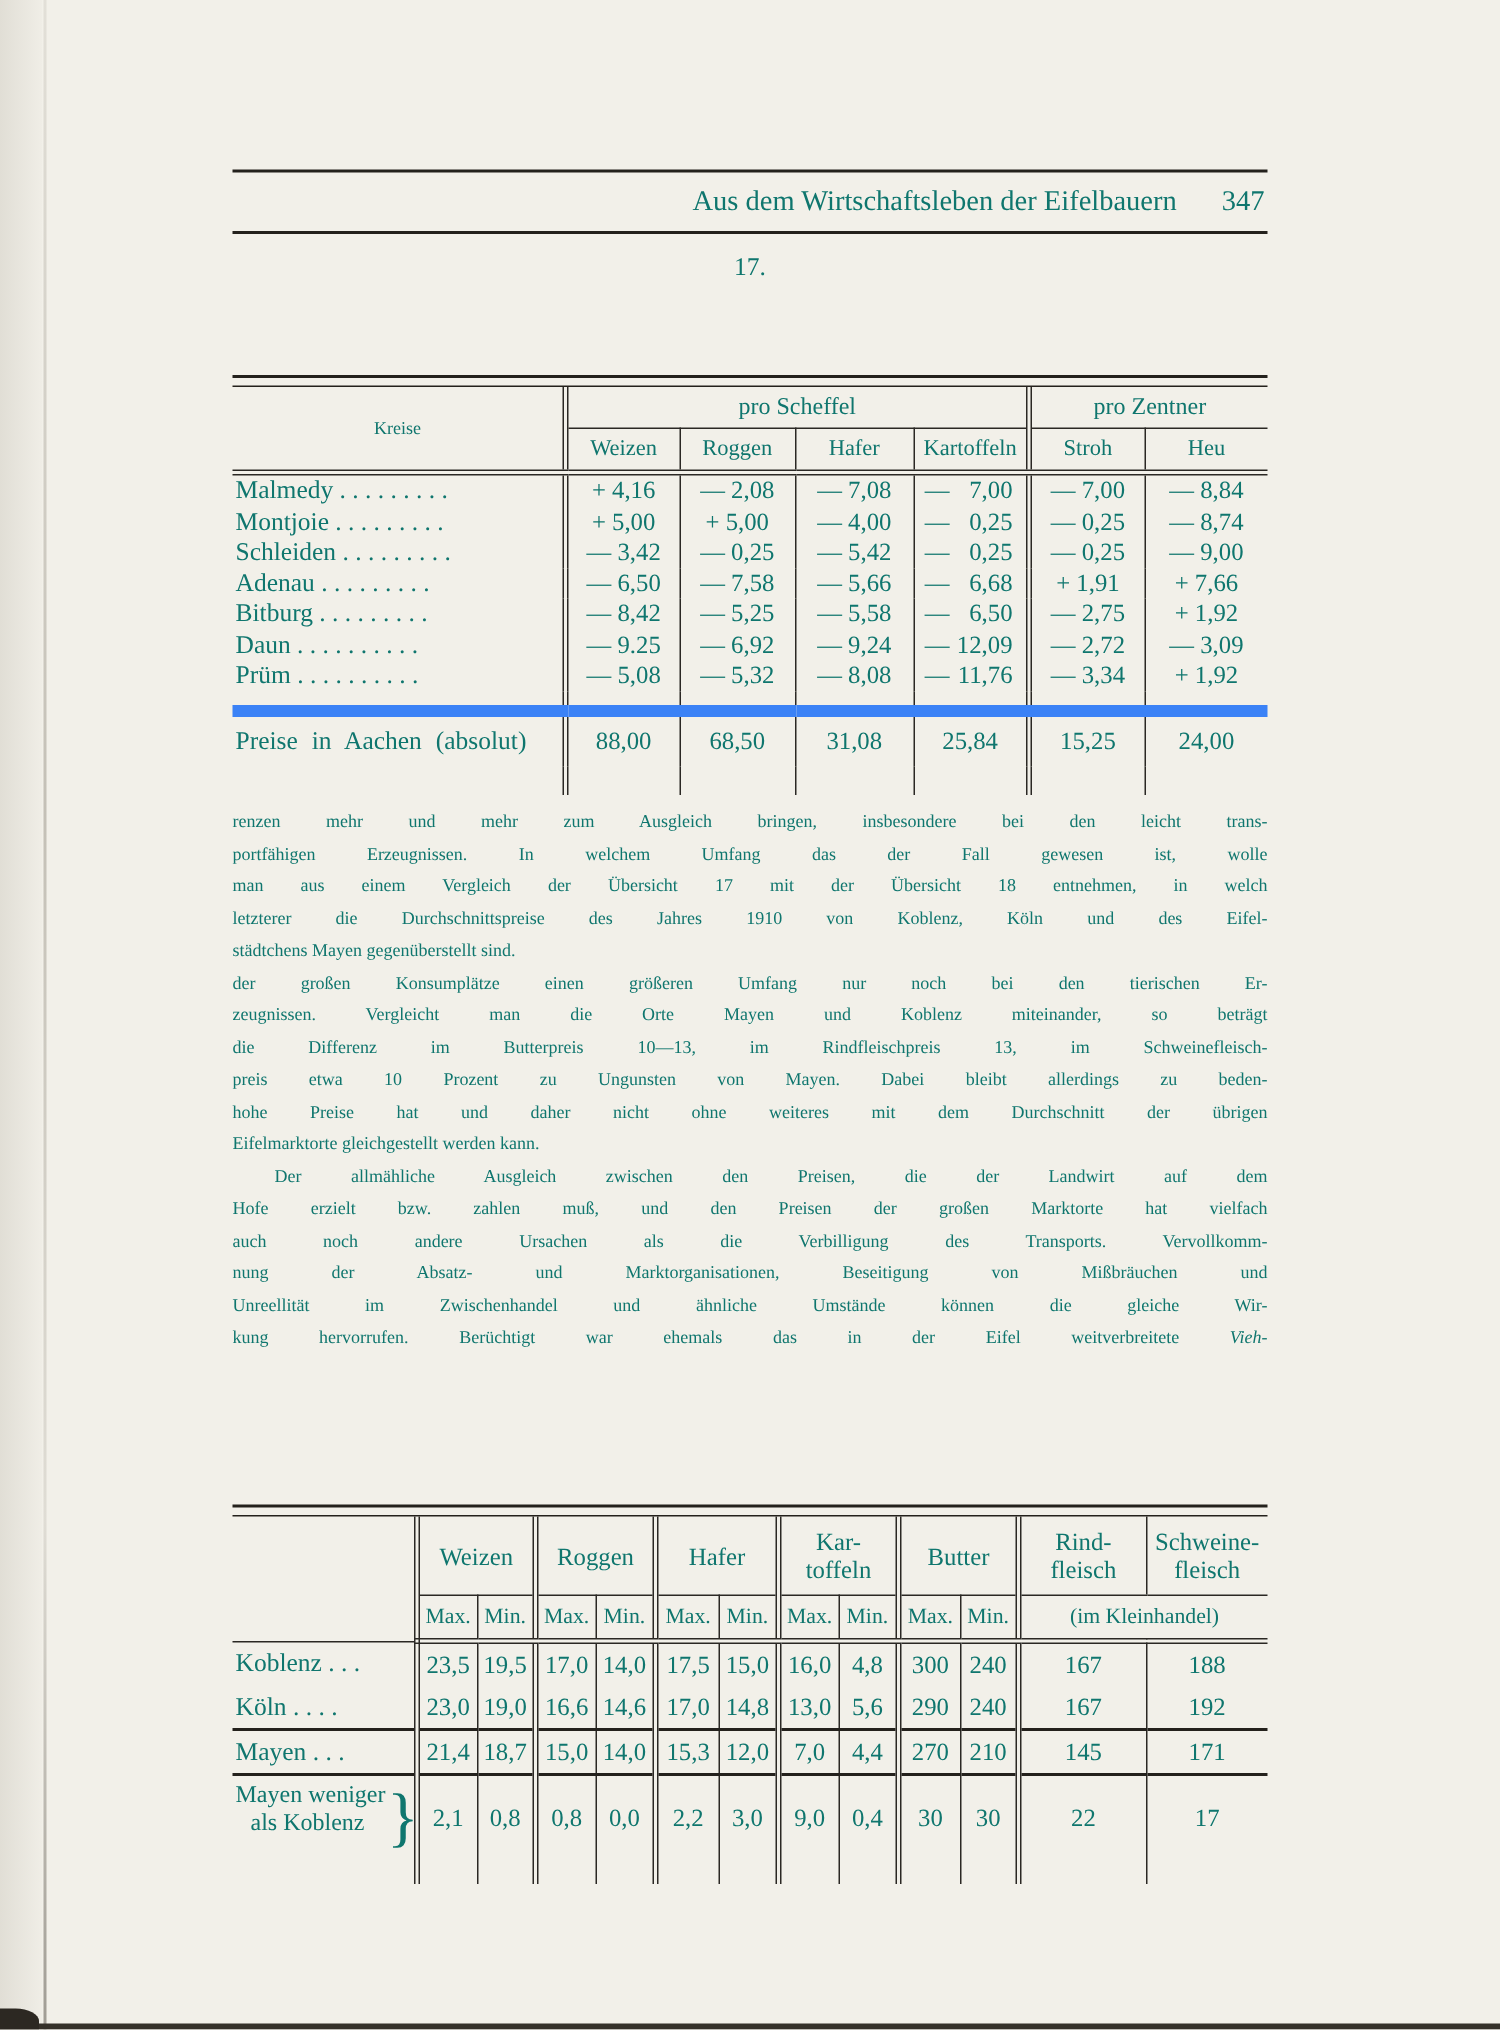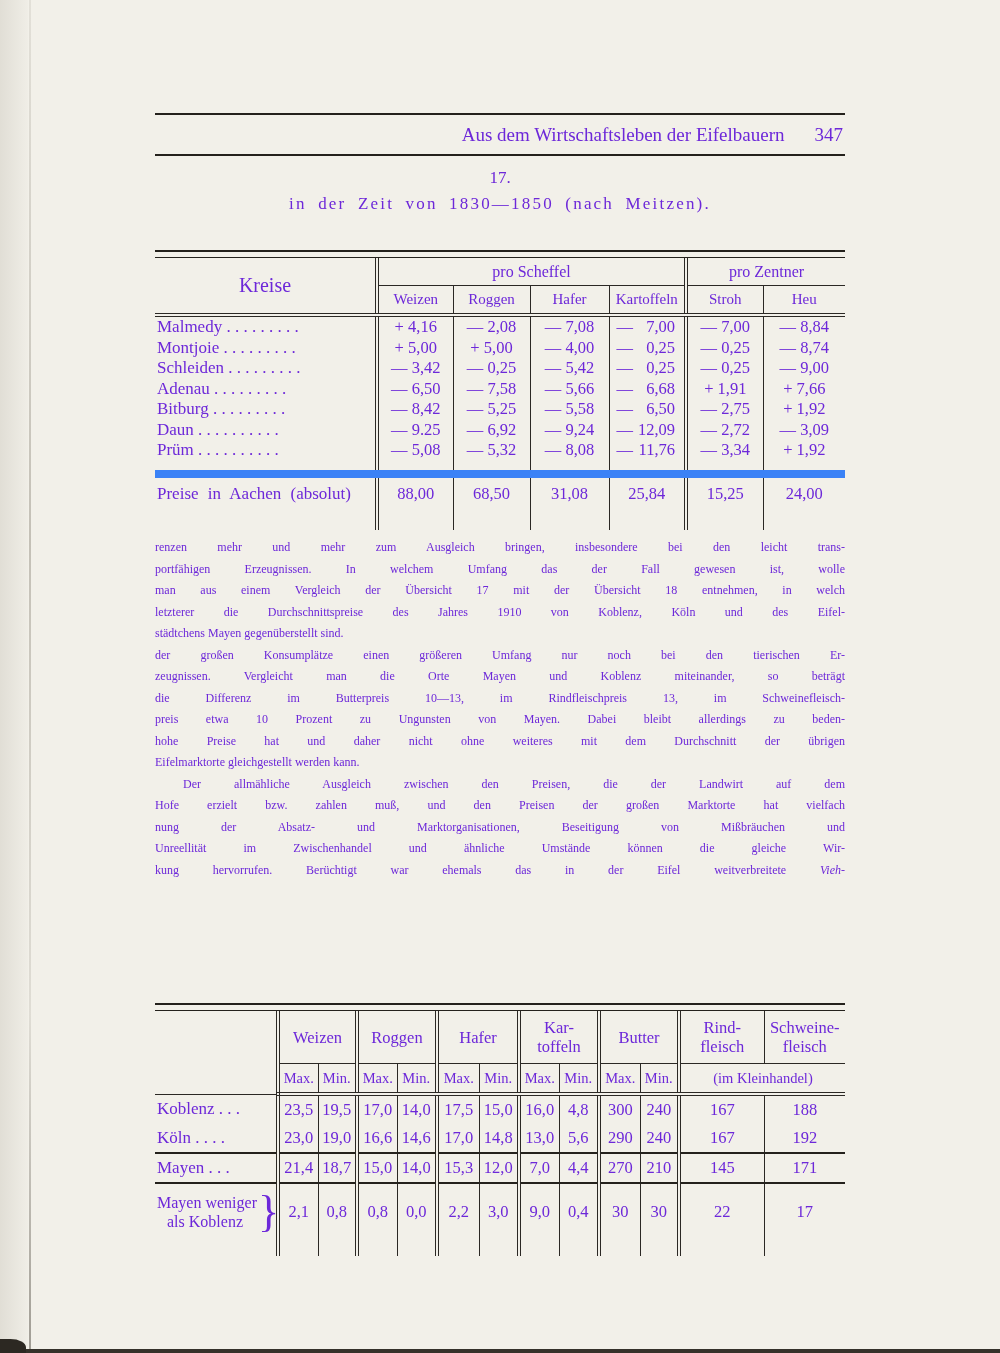--- a/index.html
+++ b/index.html
@@ -2,21 +2,21 @@
 <html><head>
 <meta charset="utf-8">
 <style>
   html,body { margin:0; padding:0; }
   body { background:#d8d6cf; }
   .page {
     position:relative; width:1000px; height:1353px; overflow:hidden;
     background: radial-gradient(ellipse at 55% 35%, #f6f4ef 0%, #f2f0e9 55%, #ecead F 100%);
     background-color:#f2f0e9;
     font-family:"Liberation Serif","DejaVu Serif",serif;
-    color:#6d28d9;
+    color:#0f766e;
   }
   .crease {
     position:absolute; left:29px; top:0; width:2px; height:100%;
     background:linear-gradient(to bottom, rgba(90,82,66,0.10), rgba(90,82,66,0.30) 40%, rgba(90,82,66,0.12) 75%, rgba(60,54,44,0.45));
     pointer-events:none;
   }
   .left-shade {
     position:absolute; left:0; top:0; width:28px; height:100%;
     background:linear-gradient(to right, rgba(120,112,95,0.14), rgba(120,112,95,0.02));
     pointer-events:none;
@@ -44,21 +44,21 @@
 
   
   table { border-collapse:collapse; table-layout:fixed; width:690px; }
   td,th { padding:0; font-weight:normal; vertical-align:middle; overflow:hidden; white-space:nowrap; }
   .bl1 { border-left:1px solid #2b2824; }
   .bl2 { border-left:4px double #2b2824; }
   .rule-double { height:5px; border-top:2px solid #24211c; border-bottom:1px solid #24211c; }
 
   
   .t17block { position:absolute; top:250px; left:0; width:100%; }
-  .t17 th.corner { font-size:20px; border-bottom:4px double #2b2824; }
+  .t17 th.corner { font-size:12px; border-bottom:4px double #2b2824; }
   .t17 tr.h1 th.grp { font-size:16px; height:27px; border-bottom:1px solid #2b2824; }
   .t17 tr.h2 th { font-size:15px; height:27px; border-bottom:4px double #2b2824; }
   .t17 td { height:20.5px; font-size:16.5px; text-align:center; }
   .t17 td.kreis { text-align:left; font-size:17px; padding-left:2px; }
   .t17 tr.sp td { height:9px; }
   .t17 tr.abs-row td { border-top:8px solid #3b82f6; height:33px; }
   .t17 td.abs-label { text-align:left; font-size:17px; word-spacing:5px; padding-left:2px; }
   .t17 tr.ext td { height:19px; }
   .kart { display:flex; justify-content:space-between; padding:0 9px 0 7px; }
 
@@ -72,42 +72,41 @@
   
   .t18block { position:absolute; top:1003px; left:0; width:100%; }
   .t18 th.corner { border-bottom:4px double #2b2824; }
   .t18 tr.g th { height:52px; font-size:16.5px; line-height:19px; border-bottom:1px solid #2b2824; }
   .t18 tr.s th { height:28px; font-size:14.5px; border-bottom:4px double #2b2824; }
   .t18 td { height:28px; font-size:16.5px; text-align:center; }
   .t18 td.label { text-align:left; font-size:17px; padding-left:2px; }
   .t18 tr.rule-after td { border-bottom:2px solid #24211c; }
   .t18 tr.diff td { height:56px; }
   .t18 tr.ext td { height:16px; }
-  .ll-wrap { display:flex; align-items:center; }
+  .ll-wrap { display:flex; }
   .ll-lines { font-size:16px; line-height:19px; white-space:nowrap; }
   .ll-lines .ll2 { padding-left:10px; }
   .brace { font-size:44px; font-weight:300; margin-left:1px; transform:translateY(-1px); display:inline-block; }
 </style>
 </head>
 <body>
 
 <div class="page">
   <div class="left-shade"></div>
   <div class="crease"></div>
 
   <div class="content">
 
     <div class="running-head">
       <span>Aus dem Wirtschaftsleben der Eifelbauern</span>
       <span class="pgnum">347</span>
     </div>
 
     <div class="cap cap17">
       <div class="num">17.</div>
-      <div class="sperr">in der Zeit von 1830—1850 (nach Meitzen).</div>
     </div>
 
     <div class="t17block">
       <div class="rule-double"></div>
       <table class="t17">
         <colgroup>
           <col style="width:222px">
             <col style="width:76px">
             <col style="width:77px">
             <col style="width:79px">
@@ -267,20 +266,21 @@
       <div class="ln j">letzterer die Durchschnittspreise des Jahres 1910 von Koblenz, Köln und des Eifel-</div>
       <div class="ln">städtchens Mayen gegenüberstellt sind.</div>
       <div class="ln j">der großen Konsumplätze einen größeren Umfang nur noch bei den tierischen Er-</div>
       <div class="ln j">zeugnissen.  Vergleicht man die Orte Mayen und Koblenz miteinander, so beträgt</div>
       <div class="ln j">die Differenz im Butterpreis 10—13, im Rindfleischpreis 13, im Schweinefleisch-</div>
       <div class="ln j">preis etwa 10 Prozent zu Ungunsten von Mayen.  Dabei bleibt allerdings zu beden-</div>
       <div class="ln j">hohe Preise hat und daher nicht ohne weiteres mit dem Durchschnitt der übrigen</div>
       <div class="ln">Eifelmarktorte gleichgestellt werden kann.</div>
       <div class="ln j ind">Der allmähliche Ausgleich zwischen den Preisen, die der Landwirt auf dem</div>
       <div class="ln j">Hofe erzielt bzw. zahlen muß, und den Preisen der großen Marktorte hat vielfach</div>
+      <div class="ln j">auch noch andere Ursachen als die Verbilligung des Transports.  Vervollkomm-</div>
       <div class="ln j">nung der Absatz- und Marktorganisationen, Beseitigung von Mißbräuchen und</div>
       <div class="ln j">Unreellität im Zwischenhandel und ähnliche Umstände können die gleiche Wir-</div>
       <div class="ln j"><span>kung hervorrufen.  Berüchtigt war ehemals das in der Eifel weitverbreitete </span><span class="ital">Vieh-</span></div>
     </div>
 
 
     <div class="t18block">
       <div class="rule-double"></div>
       <table class="t18">
         <colgroup>

